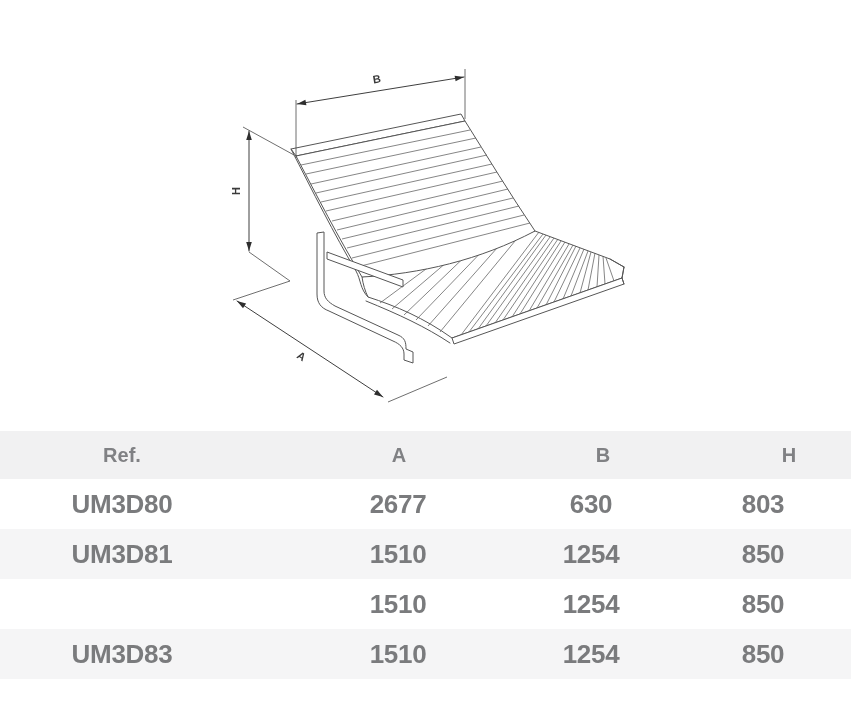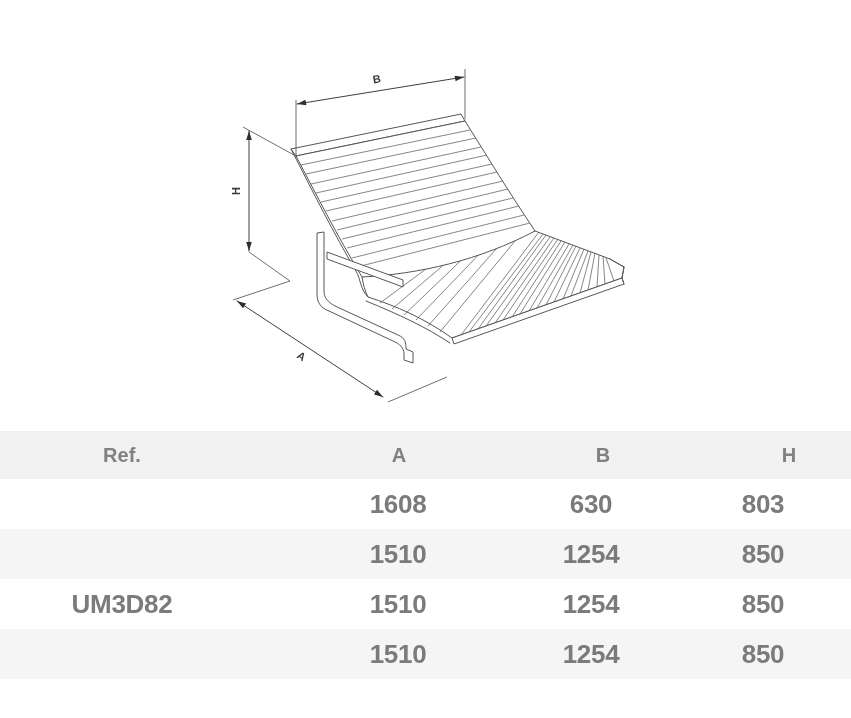--- a/index.html
+++ b/index.html
@@ -84,38 +84,40 @@
   <div class="spec-table">
 
     <div class="trow header">
       <span class="cell c1">Ref.</span>
       <span class="cell c2">A</span>
       <span class="cell c3">B</span>
       <span class="cell c4">H</span>
     </div>
 
     <div class="trow data">
-      <span class="cell c2">1608</span>
+      <span class="cell c1">UM3D80</span>
+      <span class="cell c2">2677</span>
       <span class="cell c3">630</span>
       <span class="cell c4">803</span>
     </div>
 
     <div class="trow data alt">
+      <span class="cell c1">UM3D81</span>
       <span class="cell c2">1510</span>
       <span class="cell c3">1254</span>
       <span class="cell c4">850</span>
     </div>
 
     <div class="trow data">
-      <span class="cell c1">UM3D82</span>
       <span class="cell c2">1510</span>
       <span class="cell c3">1254</span>
       <span class="cell c4">850</span>
     </div>
 
     <div class="trow data alt">
+      <span class="cell c1">UM3D83</span>
       <span class="cell c2">1510</span>
       <span class="cell c3">1254</span>
       <span class="cell c4">850</span>
     </div>
 
   </div>
 </div>
 
 </body></html>

